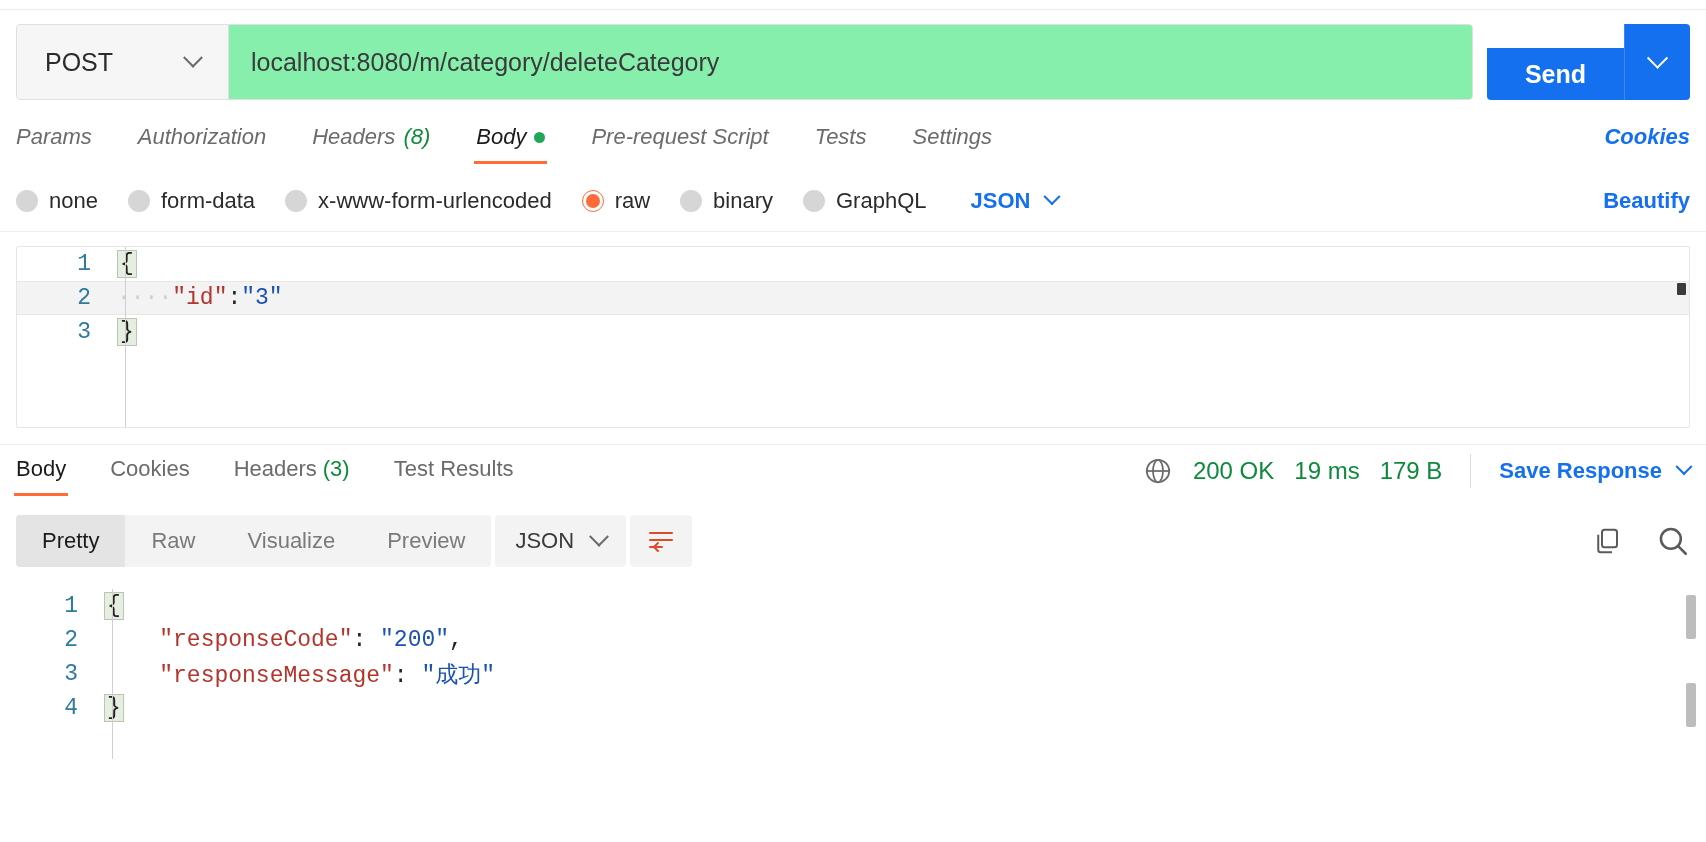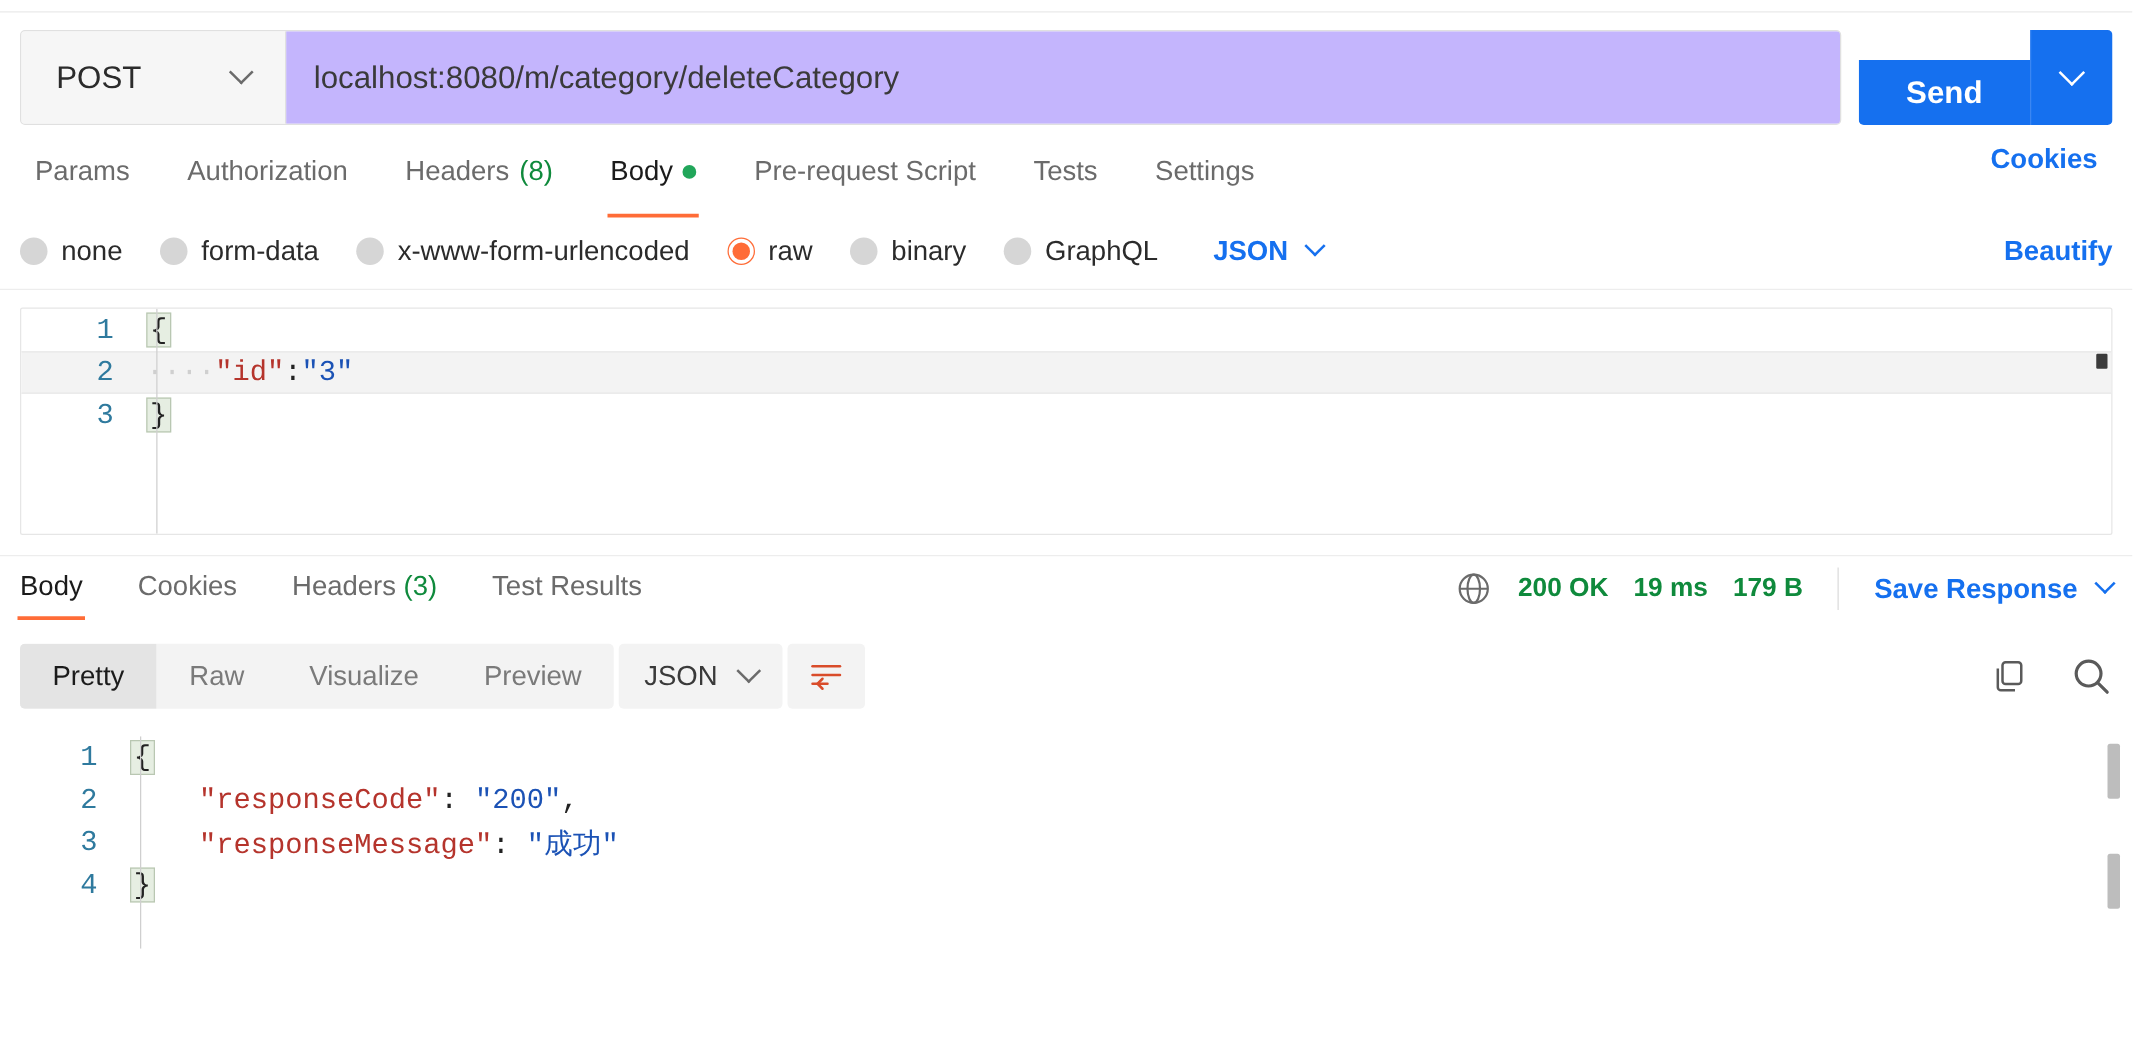--- a/index.html
+++ b/index.html
@@ -43,21 +43,21 @@
   .chev {
     display: inline-block; width: 14px; height: 14px;
     border-right: 2.3px solid #6b6b6b;
     border-bottom: 2.3px solid #6b6b6b;
     transform: rotate(45deg) translate(-3px,-3px);
   }
   .url-field {
     flex: 1;
     display: flex;
     align-items: center;
-    background: #c4b5fd;
+    background: #86efac;
     padding: 0 22px;
     font-size: 25px;
     color: #3a3a3a;
     cursor: text;
   }
   .send-wrap {
     display: flex;
     margin-left: 14px;
     height: 76px;
     border-radius: 4px;
@@ -79,23 +79,25 @@
     width: 66px;
     display: flex; align-items: center; justify-content: center;
     border-left: 1px solid #3b86f2;
     cursor: pointer;
   }
   .send-caret .chev { border-color: #ffffff; width: 15px; height: 15px; }
 
   
   .req-tabs {
     display: flex;
-    padding: 0 28px;
+    align-items: center;
+    padding: 0 16px;
     height: 60px;
     position: relative;
+    font-style: italic;
   }
   .tab {
     font-size: 22px;
     color: #6b6b6b;
     padding: 0 0 14px 0;
     margin-right: 46px;
     cursor: pointer;
     position: relative;
     display: flex; align-items: center; gap: 8px;
     white-space: nowrap;
@@ -224,21 +226,21 @@
   .resp-tab.active::after {
     content: ""; position: absolute; left: -2px; right: -2px; bottom: 0;
     height: 3px; background: #ff6c37;
   }
   .status-group {
     margin-left: auto;
     display: flex; align-items: center; gap: 20px;
     padding-bottom: 10px;
   }
   .globe { width: 30px; height: 30px; }
-  .stat { color: #0f8a3c; font-size: 21px; white-space: nowrap; font-weight: bold; }
+  .stat { color: #0f8a3c; font-size: 24px; white-space: nowrap; }
   .vsep { width: 1px; height: 34px; background: #dcdcdc; margin: 0 8px; }
   .save-resp {
     color: #1570ef; font-size: 22px; font-weight: bold;
     display: flex; align-items: center; gap: 16px; cursor: pointer;
   }
   .save-resp .chev { border-color: #1570ef; width: 12px; height: 12px; }
 
   
   .resp-toolbar {
     display: flex; align-items: center; gap: 4px;

